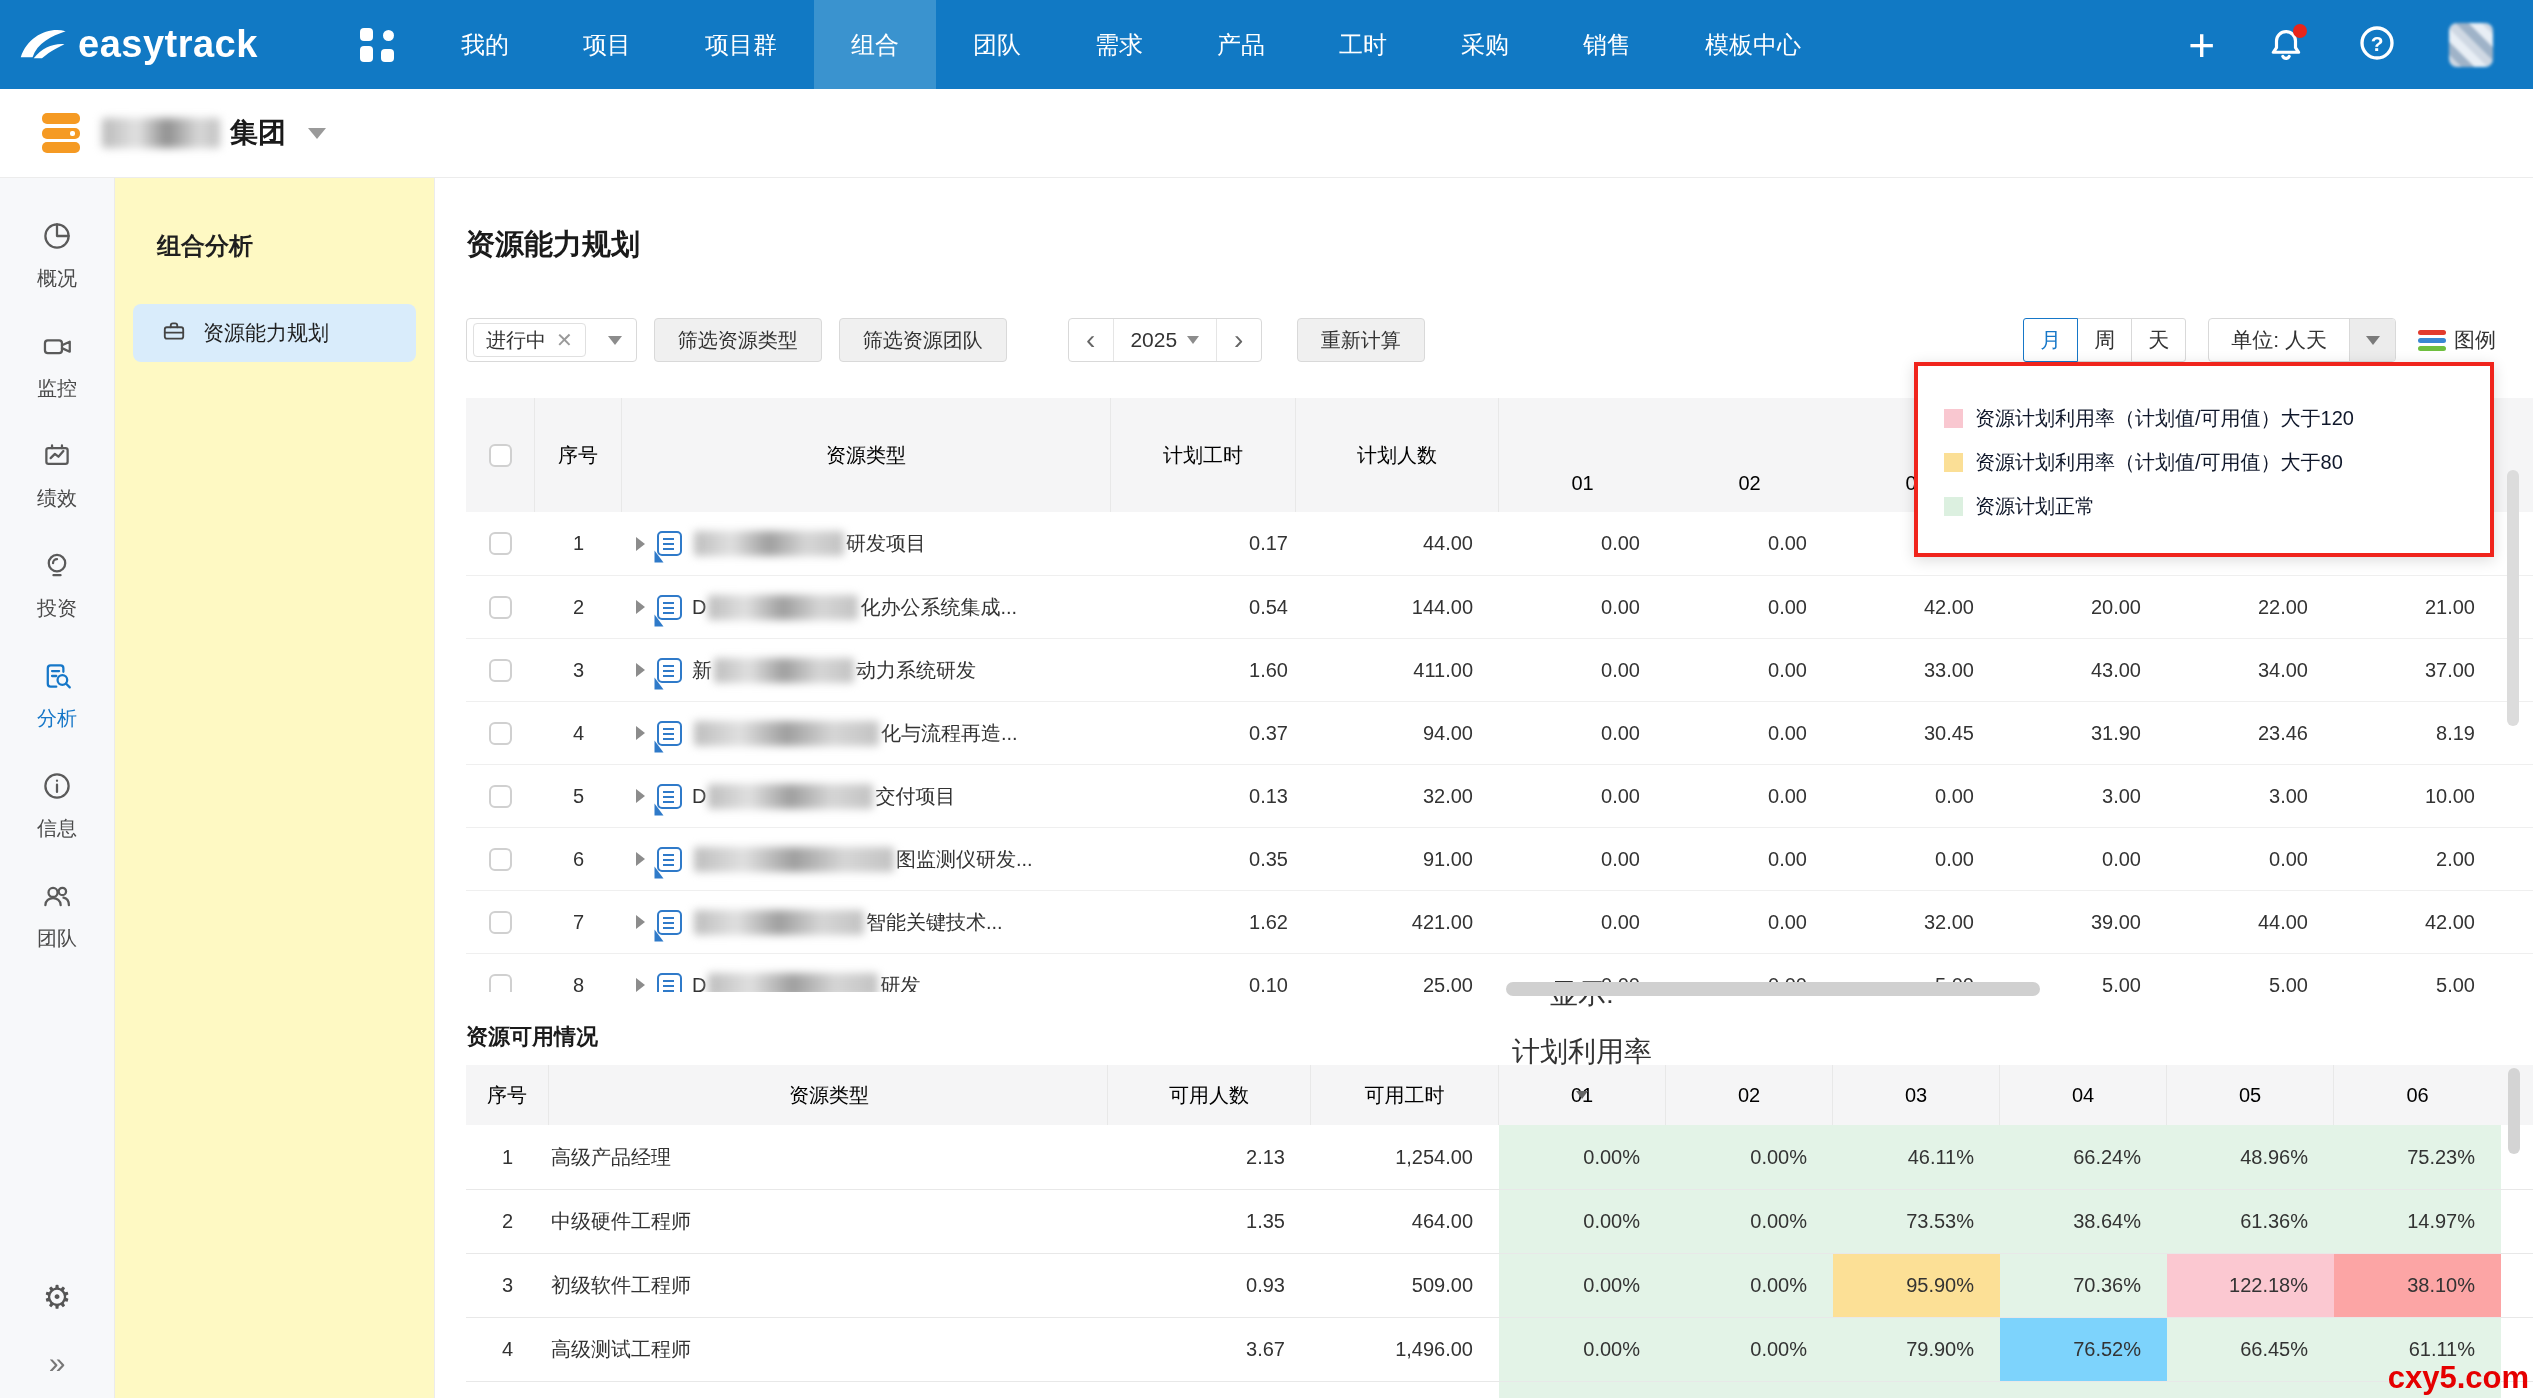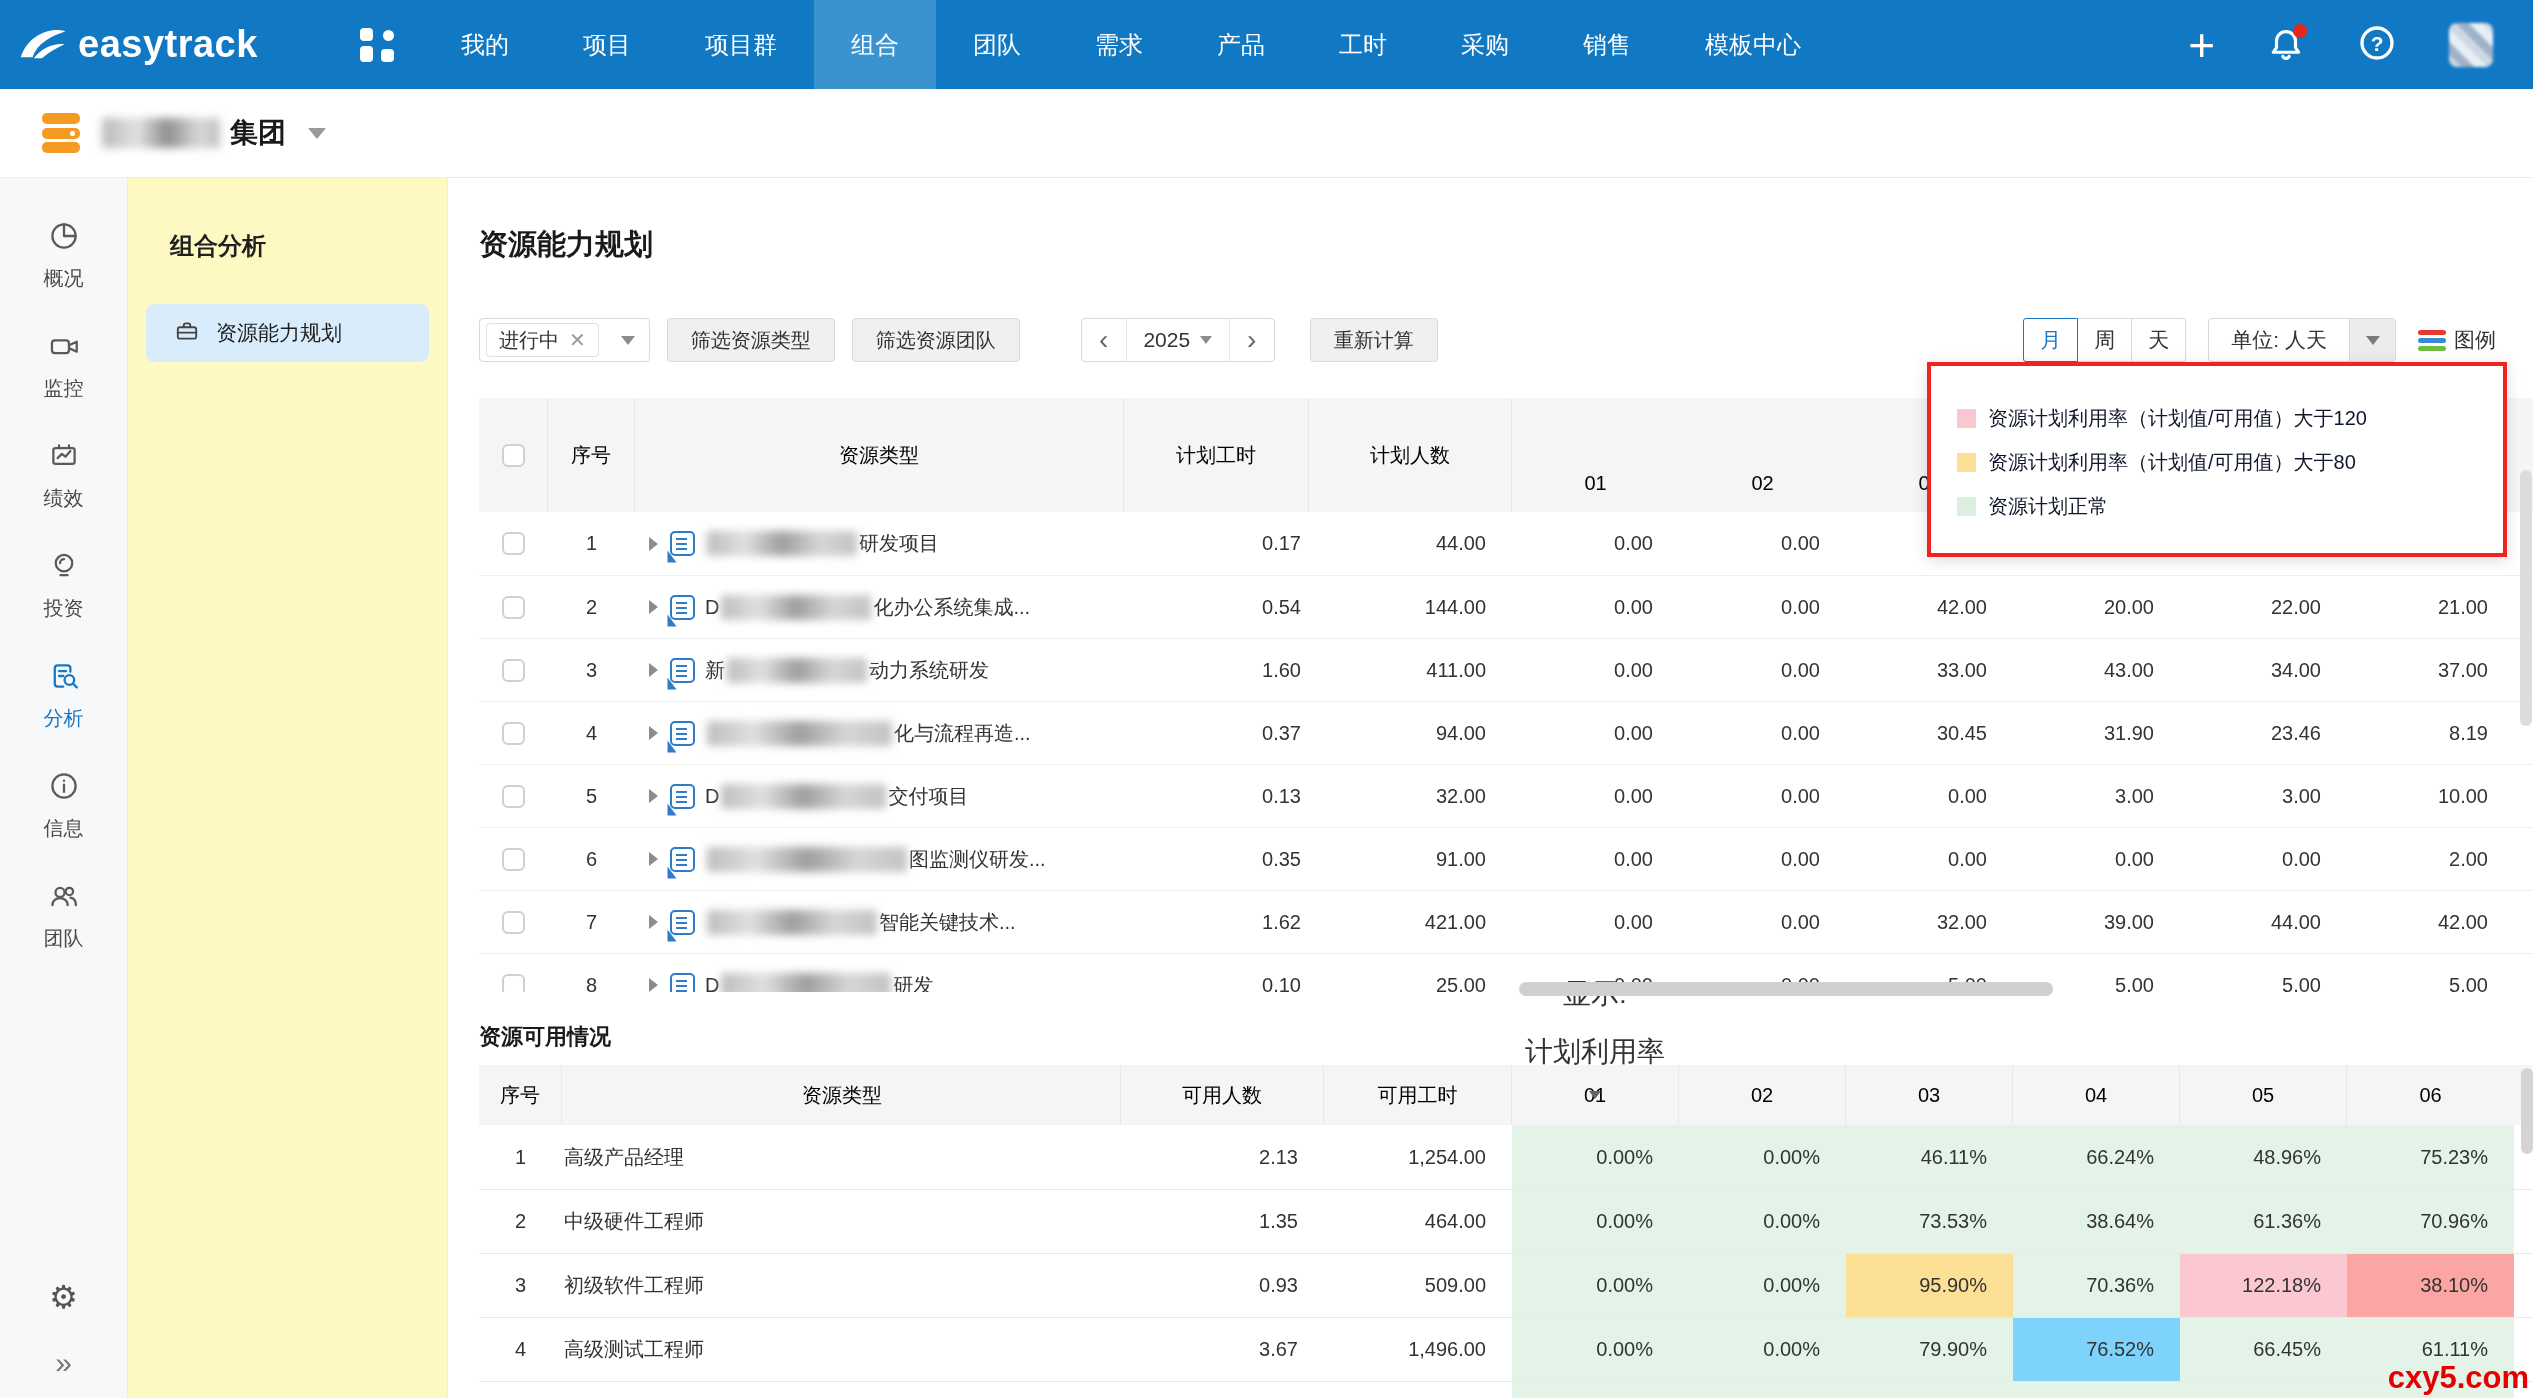--- a/index.html
+++ b/index.html
@@ -37,21 +37,21 @@
   .org-icon i.mid::after{ content:""; position:absolute; right:5px; top:3px; width:5px; height:5px; background:#fff; border-radius:2px; }
   .org-blur { width:118px; height:30px; border-radius:3px;
               background:linear-gradient(90deg,#b9b9b9,#e2e2e2 30%,#8f8f8f 55%,#d8d8d8 82%,#c0c0c0); filter:blur(4px); }
   .org-name { font-size:28px; font-weight:bold; color:#1a1a1a; margin-left:-12px; }
   .caret-down { width:0; height:0; border-left:9px solid transparent; border-right:9px solid transparent; border-top:11px solid #9a9a9a; }
 
   
   .body-row { display:flex; height:1220px; overflow:hidden; }
 
   
-  .rail { width:128px; background:#f7f8fa; border-right:1px solid #ebebeb; display:flex; flex-direction:column; align-items:center; padding-top:22px; position:relative; }
+  .rail { width:115px; background:#f7f8fa; border-right:1px solid #ebebeb; display:flex; flex-direction:column; align-items:center; padding-top:22px; position:relative; }
   .rail-item { width:100%; height:110px; display:flex; flex-direction:column; align-items:center; justify-content:center; gap:8px; cursor:pointer; color:#4a4a4a; }
   .rail-item .rail-lb { font-size:20px; }
   .rail-ic svg { width:34px; height:34px; fill:none; stroke:#5a5a5a; stroke-width:1.6; stroke-linecap:round; stroke-linejoin:round; }
   .rail-item.active { color:#1677c8; }
   .rail-item.active svg { stroke:#1677c8; }
   .rail-bottom { position:absolute; bottom:18px; left:0; width:100%; display:flex; flex-direction:column; align-items:center; gap:30px; }
   .gear-glyph { font-size:32px; color:#555; }
   .collapse-glyph { font-size:30px; color:#777; }
 
   
@@ -557,21 +557,21 @@
             <div class="trow">
               <div class="tc a-seq ctr">2</div>
               <div class="tc a-name">中级硬件工程师</div>
               <div class="tc a-p1 num">1.35</div>
               <div class="tc a-p2 num">464.00</div>
               <div class="tc c-m num" style="background:#e3f3e7">0.00%</div>
               <div class="tc c-m num" style="background:#e3f3e7">0.00%</div>
               <div class="tc c-m num" style="background:#e3f3e7">73.53%</div>
               <div class="tc c-m num" style="background:#e3f3e7">38.64%</div>
               <div class="tc c-m num" style="background:#e3f3e7">61.36%</div>
-              <div class="tc c-m num" style="background:#e3f3e7">70.96%</div>
+              <div class="tc c-m num" style="background:#e3f3e7">14.97%</div>
             </div>
             <div class="trow">
               <div class="tc a-seq ctr">3</div>
               <div class="tc a-name">初级软件工程师</div>
               <div class="tc a-p1 num">0.93</div>
               <div class="tc a-p2 num">509.00</div>
               <div class="tc c-m num" style="background:#e3f3e7">0.00%</div>
               <div class="tc c-m num" style="background:#e3f3e7">0.00%</div>
               <div class="tc c-m num" style="background:#fce096">95.90%</div>
               <div class="tc c-m num" style="background:#e3f3e7">70.36%</div>

